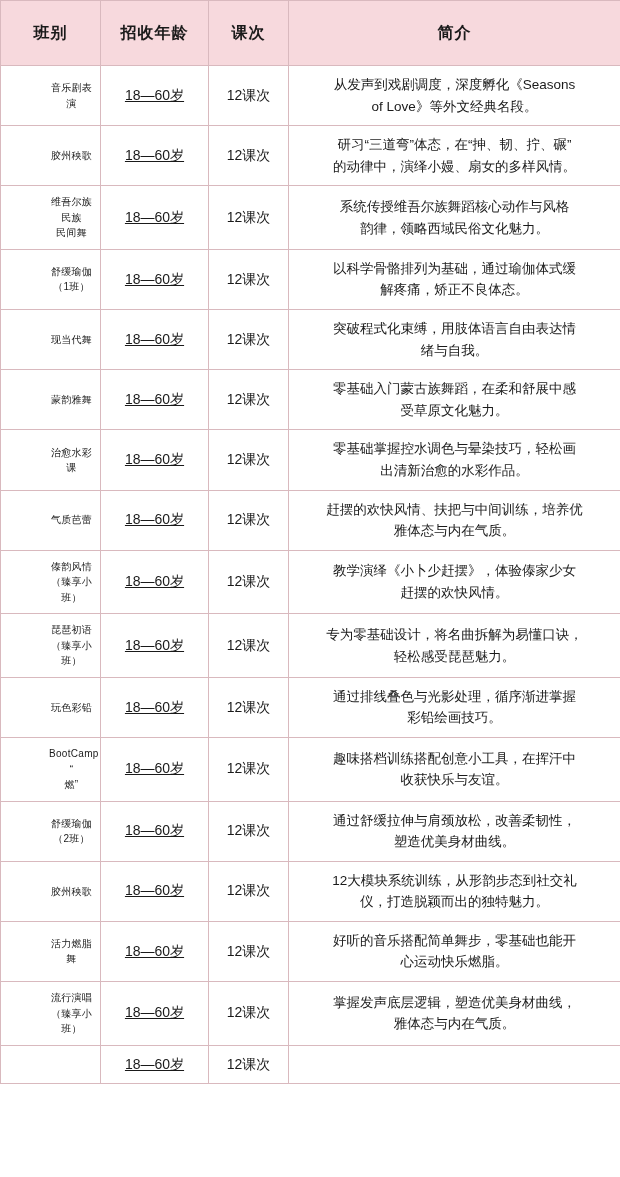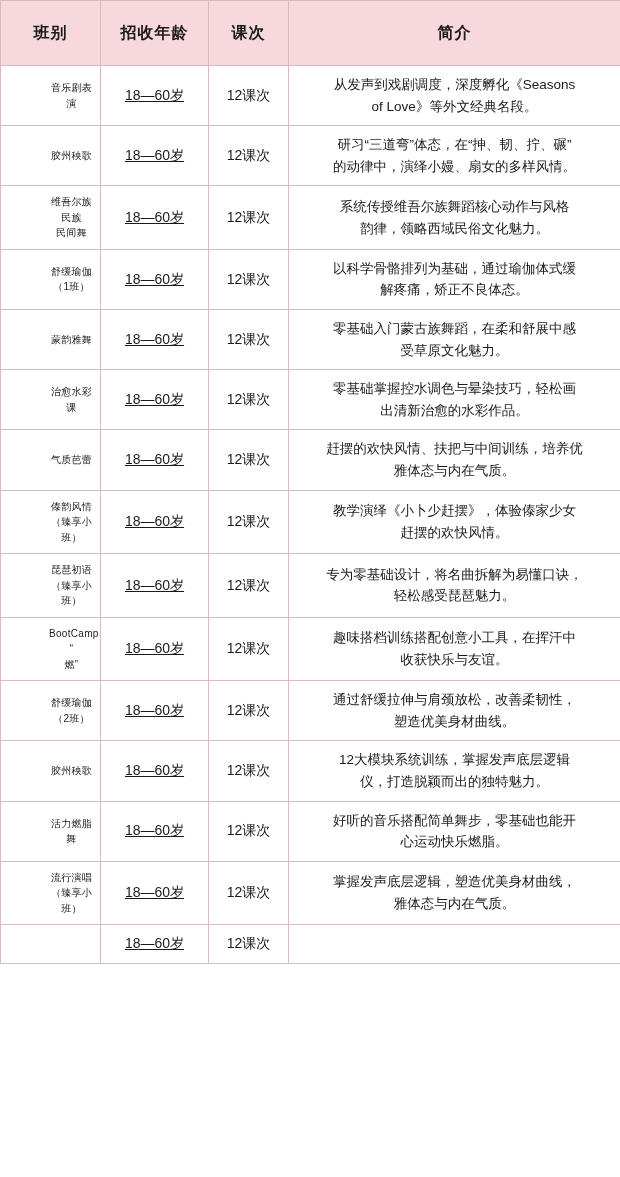--- a/index.html
+++ b/index.html
@@ -135,20 +135,31 @@
           </td>
           <td class="col-age">18—60岁</td>
           <td class="col-sessions">12课次</td>
           <td class="col-desc">
             <span class="line">以科学骨骼排列为基础，通过瑜伽体式缓</span>
             <span class="line">解疼痛，矫正不良体态。</span>
           </td>
         </tr>
         <tr>
           <td class="col-name">
+            <span class="line">现当代舞</span>
+          </td>
+          <td class="col-age">18—60岁</td>
+          <td class="col-sessions">12课次</td>
+          <td class="col-desc">
+            <span class="line">突破程式化束缚，用肢体语言自由表达情</span>
+            <span class="line">绪与自我。</span>
+          </td>
+        </tr>
+        <tr>
+          <td class="col-name">
             <span class="line">蒙韵雅舞</span>
           </td>
           <td class="col-age">18—60岁</td>
           <td class="col-sessions">12课次</td>
           <td class="col-desc">
             <span class="line">零基础入门蒙古族舞蹈，在柔和舒展中感</span>
             <span class="line">受草原文化魅力。</span>
           </td>
         </tr>
         <tr>
@@ -192,20 +203,31 @@
           </td>
           <td class="col-age">18—60岁</td>
           <td class="col-sessions">12课次</td>
           <td class="col-desc">
             <span class="line">专为零基础设计，将名曲拆解为易懂口诀，</span>
             <span class="line">轻松感受琵琶魅力。</span>
           </td>
         </tr>
         <tr>
           <td class="col-name">
+            <span class="line">玩色彩铅</span>
+          </td>
+          <td class="col-age">18—60岁</td>
+          <td class="col-sessions">12课次</td>
+          <td class="col-desc">
+            <span class="line">通过排线叠色与光影处理，循序渐进掌握</span>
+            <span class="line">彩铅绘画技巧。</span>
+          </td>
+        </tr>
+        <tr>
+          <td class="col-name">
             <span class="line">BootCamp “</span>
             <span class="line">燃”</span>
           </td>
           <td class="col-age">18—60岁</td>
           <td class="col-sessions">12课次</td>
           <td class="col-desc">
             <span class="line">趣味搭档训练搭配创意小工具，在挥汗中</span>
             <span class="line">收获快乐与友谊。</span>
           </td>
         </tr>
@@ -221,21 +243,21 @@
             <span class="line">塑造优美身材曲线。</span>
           </td>
         </tr>
         <tr>
           <td class="col-name">
             <span class="line">胶州秧歌</span>
           </td>
           <td class="col-age">18—60岁</td>
           <td class="col-sessions">12课次</td>
           <td class="col-desc">
-            <span class="line">12大模块系统训练，掌握发声底层逻辑</span>
+            <span class="line">12大模块系统训练，从形韵步态到社交礼</span>
             <span class="line">仪，打造脱颖而出的独特魅力。</span>
           </td>
         </tr>
         <tr>
           <td class="col-name">
             <span class="line">活力燃脂舞</span>
           </td>
           <td class="col-age">18—60岁</td>
           <td class="col-sessions">12课次</td>
           <td class="col-desc">

